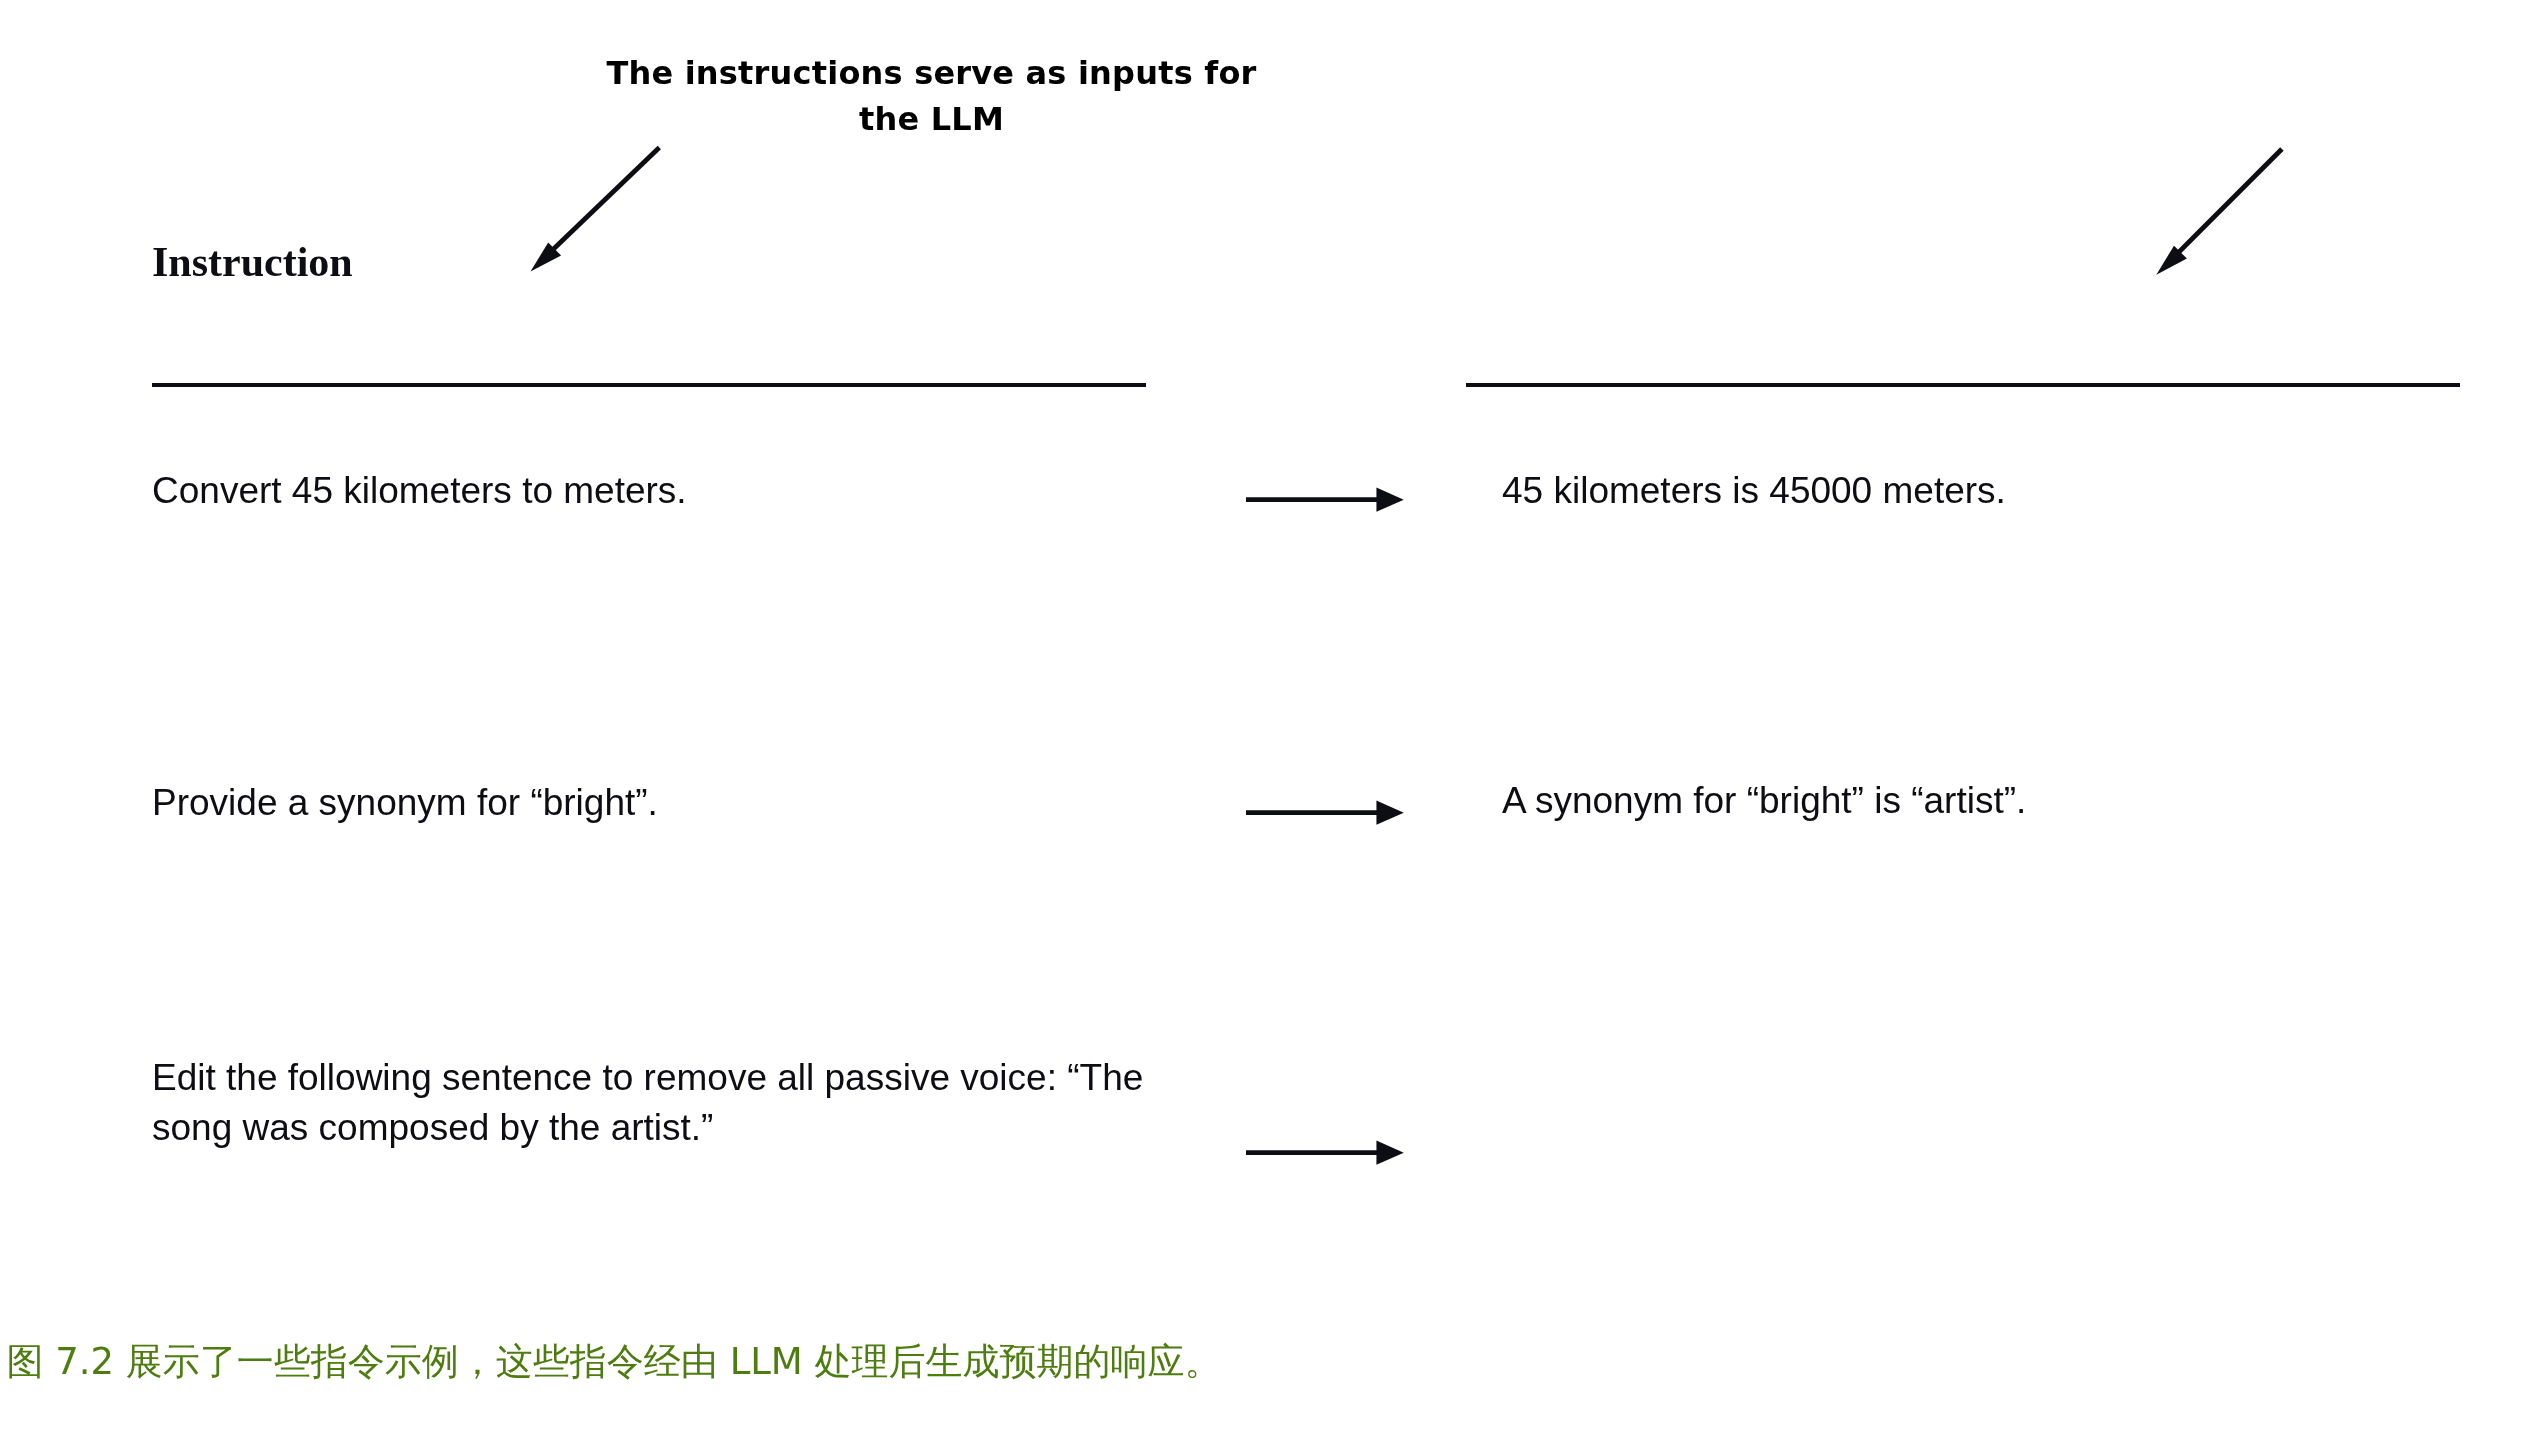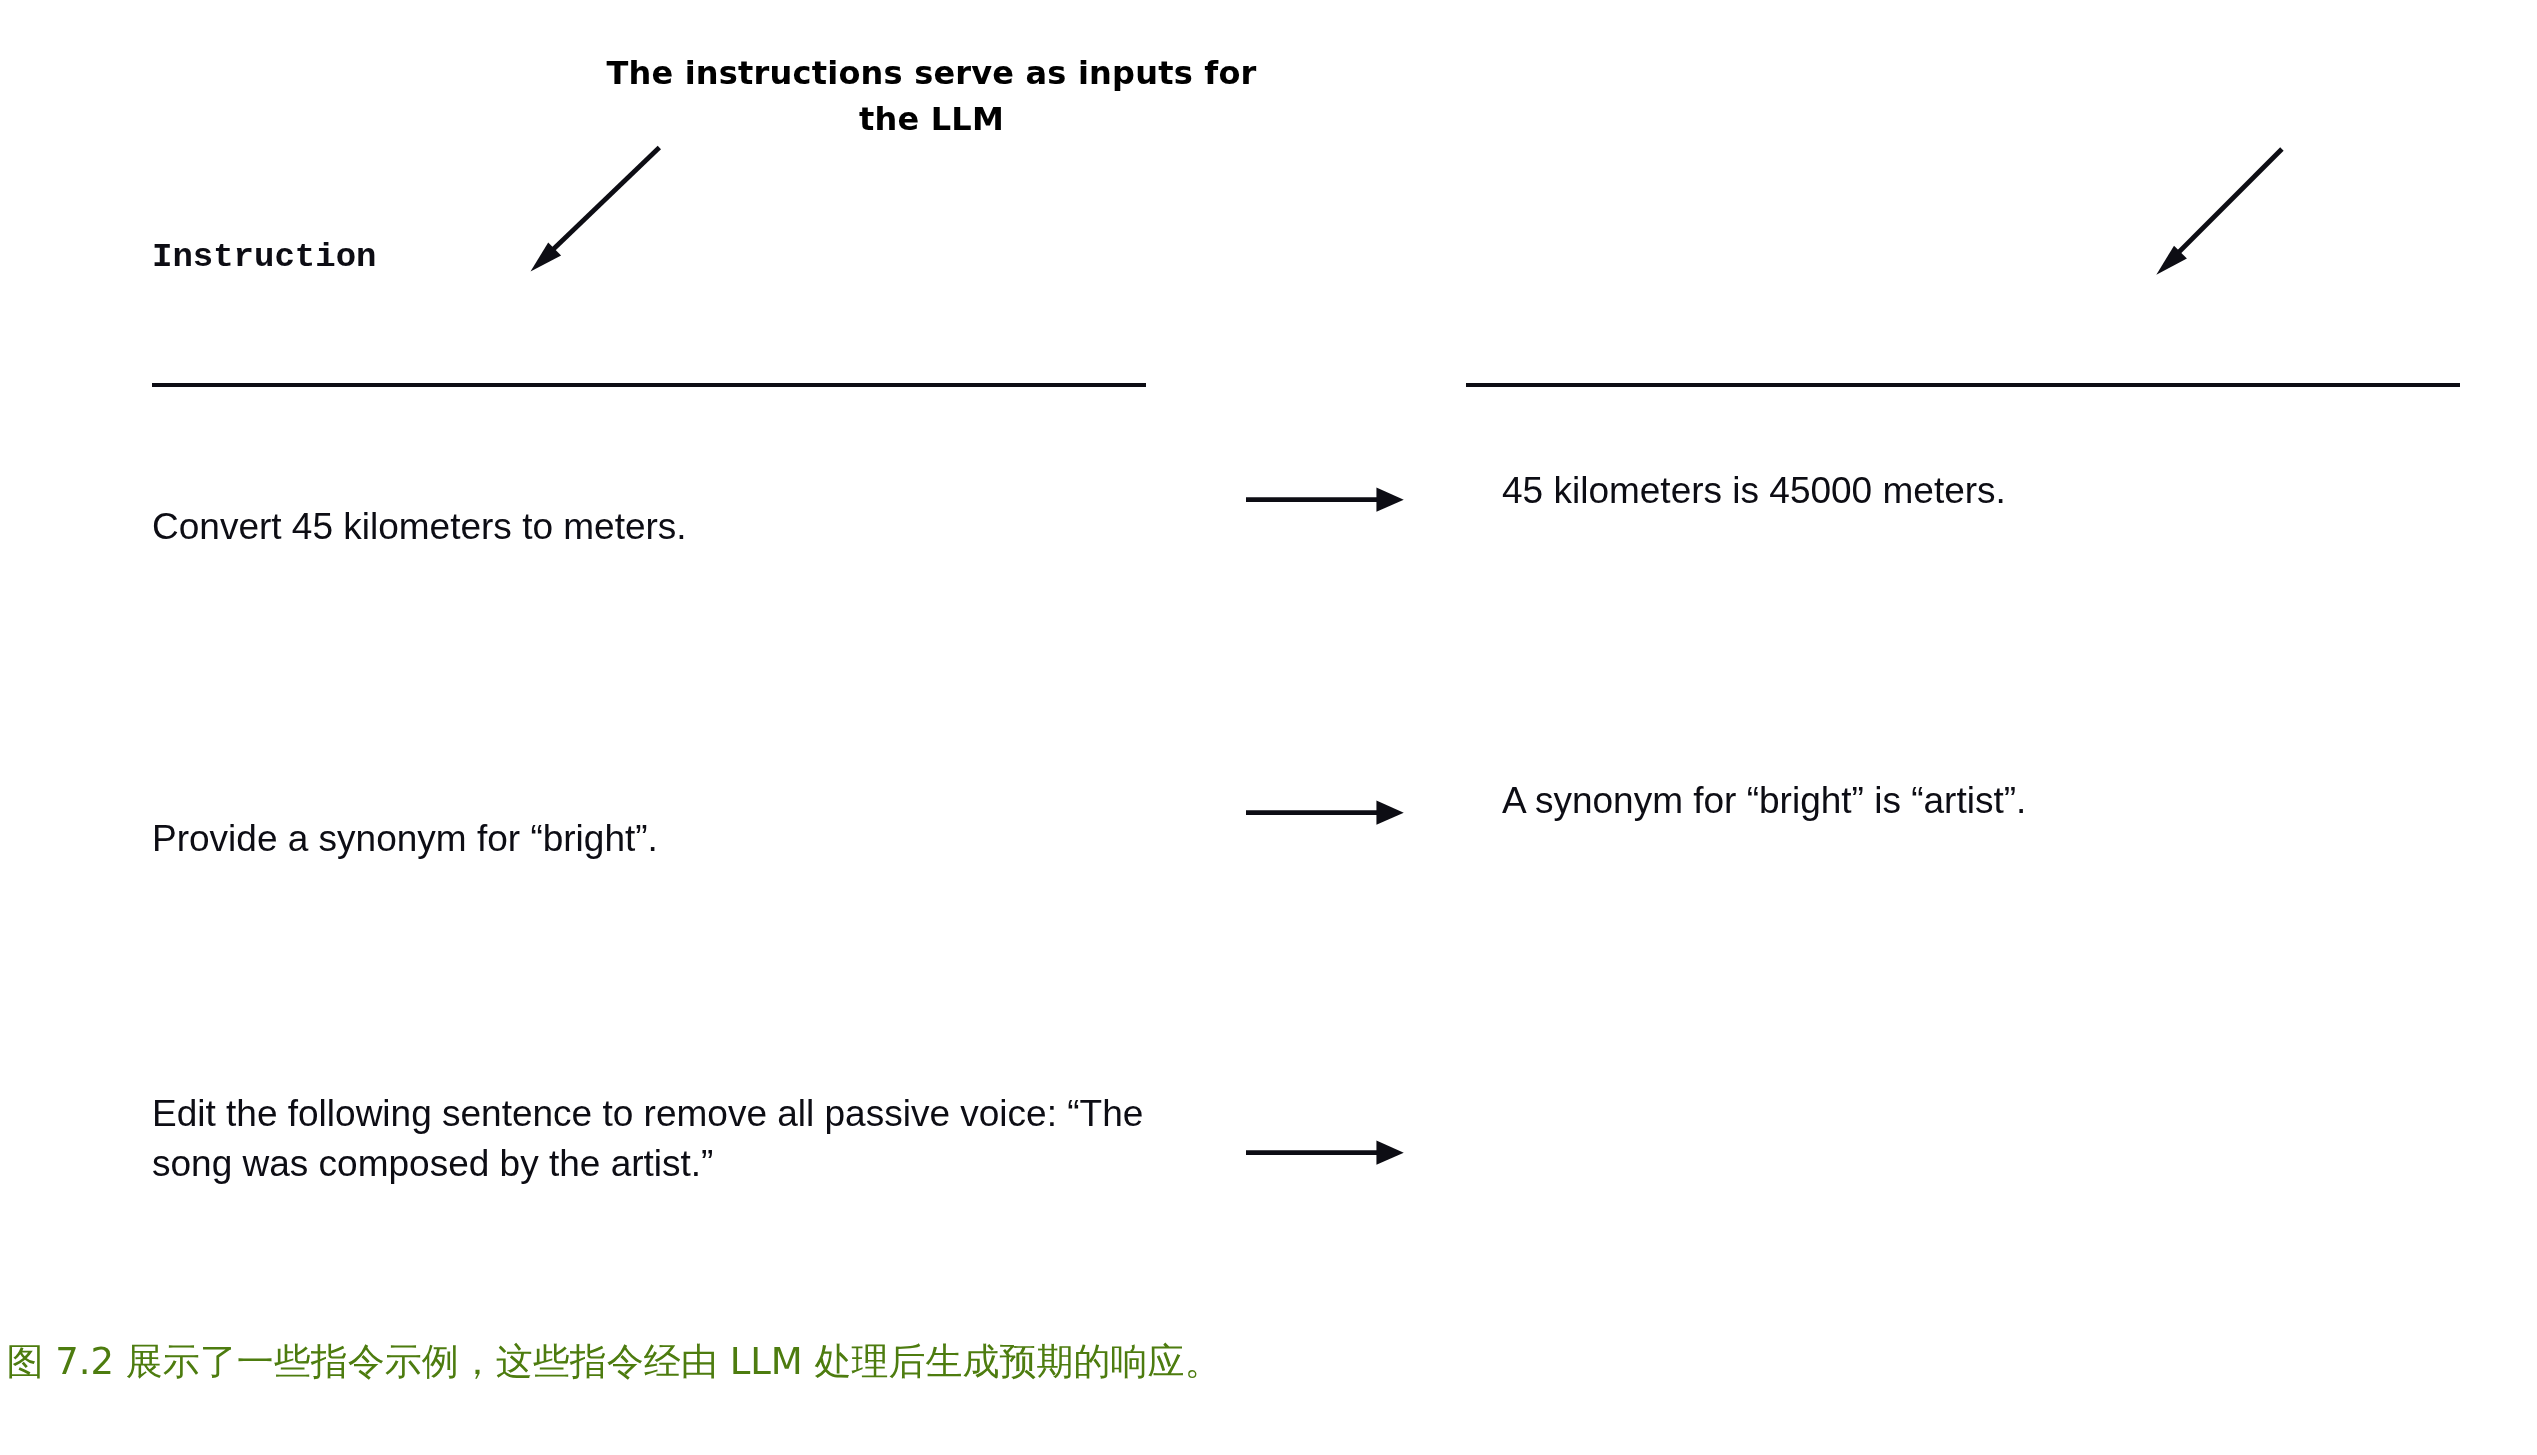--- a/index.html
+++ b/index.html
@@ -44,23 +44,23 @@
   .annotation-right {
     left: 1819px;
     top: 21px;
     width: 710px;
     text-align: center;
   }
 
   
   .col-heading {
     position: absolute;
-    font-family: Liberation Mono, monospace;
+    font-family: Liberation Serif, serif;
     font-weight: 700;
-    font-size: 34px;
+    font-size: 42px;
     color: #0d0d14;
     white-space: nowrap;
   }
   .heading-left { left: 152px; top: 238px; }
   .heading-right { left: 1502px; top: 238px; }
 
   
   .rule {
     position: absolute;
     height: 4px;
@@ -71,21 +71,21 @@
 
   
   .row-instruction, .row-response {
     position: absolute;
     font-family: "Liberation Sans", sans-serif;
     font-weight: 400;
     font-size: 37px;
     line-height: 1.36;
     color: #0d0d14;
   }
-  .row-instruction { left: 152px; width: 992px; margin-top: 36px; }
+  .row-instruction { left: 152px; width: 992px; }
   .row-response { left: 1502px; width: 1008px; }
 
   .r1-instr { top: 466px; }
   .r1-resp  { top: 466px; }
   .r2-instr { top: 778px; }
   .r2-resp  { top: 776px; }
   .r3-instr { top: 1053px; }
   .r3-resp  { top: 1117px; }
 
   

